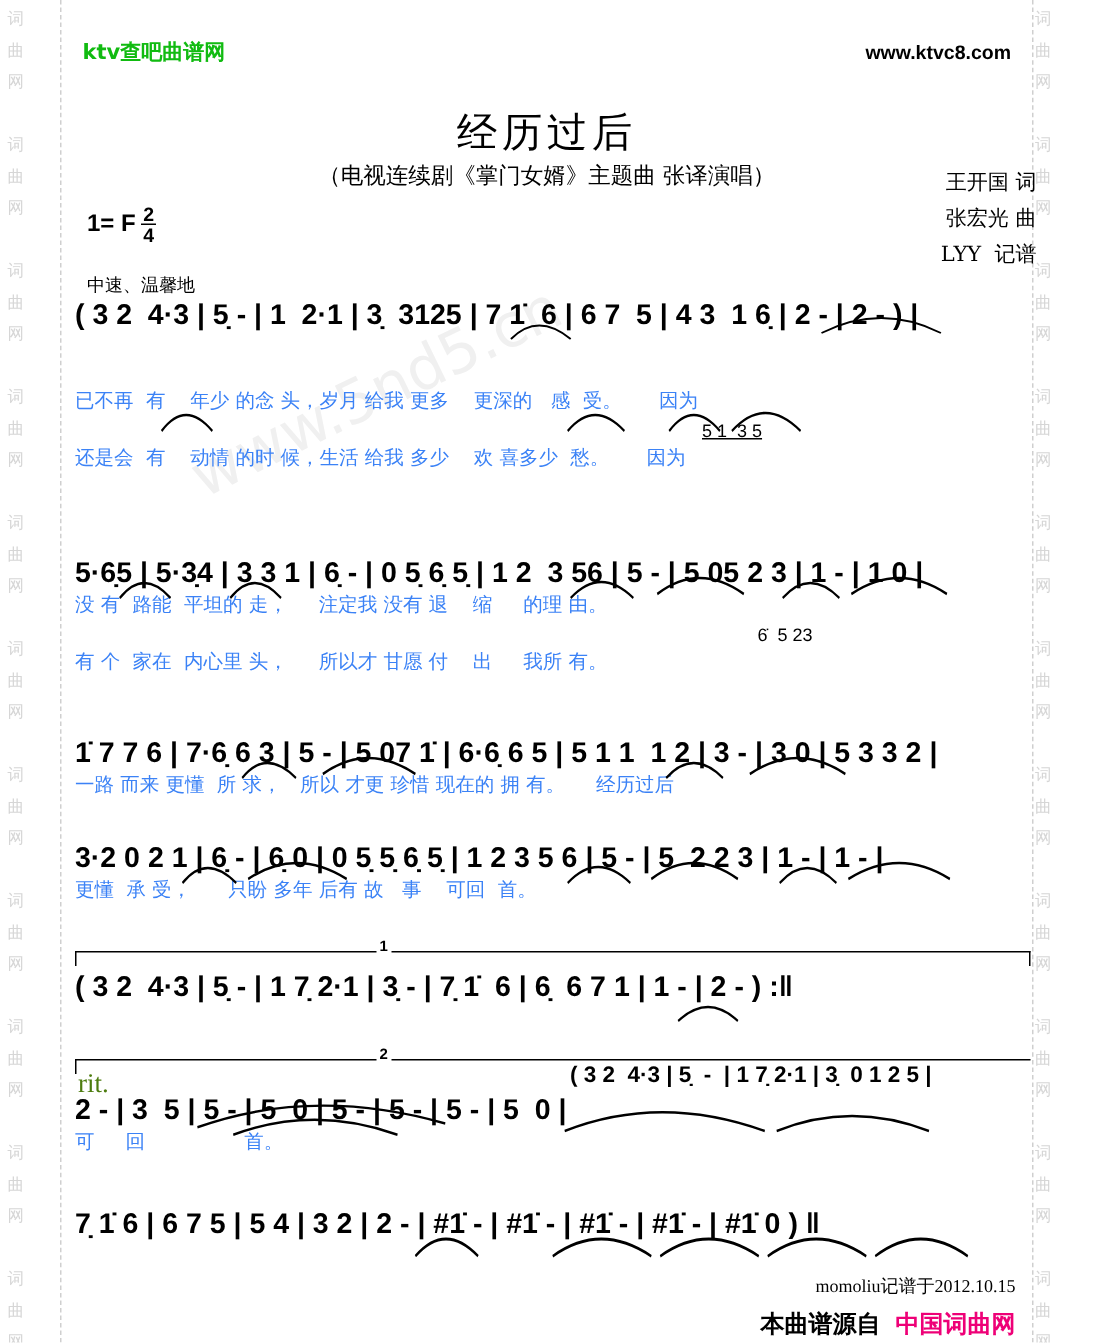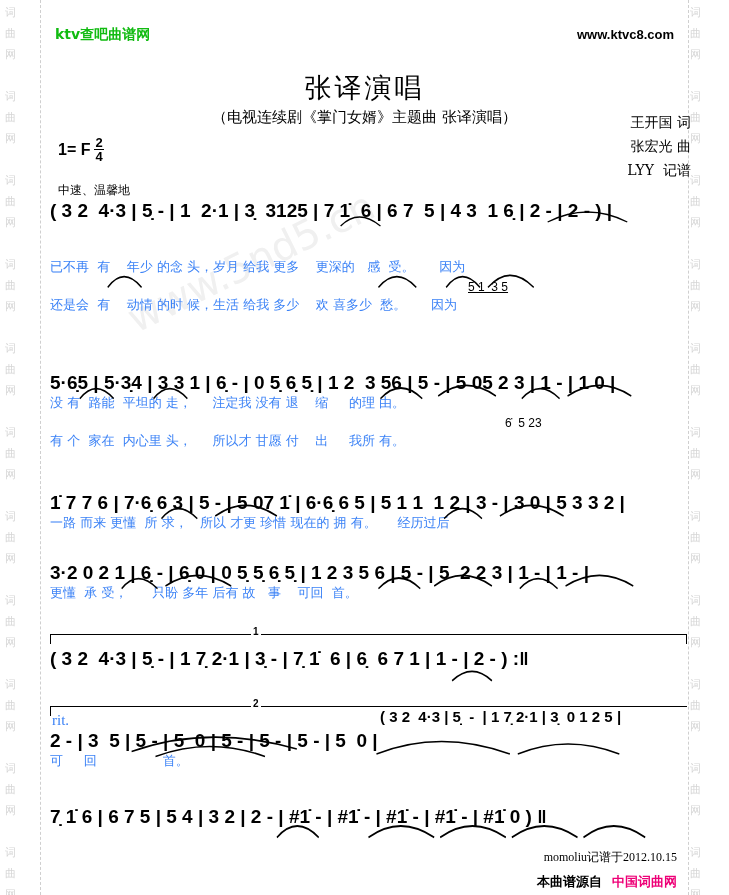--- a/index.html
+++ b/index.html
@@ -138,37 +138,37 @@
   .volta-num{
     position:absolute;top:-9px;
     font-size:10px;font-weight:bold;
     font-family:"Liberation Sans",sans-serif;
     background:#fff;padding:0 2px;
   }
 
   .rit{
     position:absolute;
     font-family:"Liberation Serif",serif;
-    font-size:15px;font-style:normal;
-    color:#3b82f6;
+    font-size:18px;font-style:normal;
+    color:#4d7c0f;
   }
 
   
   .slur-layer{position:absolute;left:0;top:0;width:100%;height:40px;pointer-events:none;}
 
   
   .footer-note{
     position:absolute;right:52px;top:849px;
     font-size:12px;
     font-family:"Liberation Serif",serif;
     color:#000;
   }
   .footer-src{
     position:absolute;right:52px;top:873px;
-    font-size:13px;font-weight:bold;
+    font-size:16px;font-weight:bold;
     font-family:"DejaVu Sans","Liberation Sans",sans-serif;
     color:#000;
   }
   .footer-src .brand{color:#ee0077;margin-left:10px;}
 </style>
 </head>
 <body>
 
 <div id="page">
 
@@ -270,21 +270,21 @@
       </div>
   </div>
 
   <div class="diag-wm">www.5nd5.cn</div>
 
   <div class="site-head">
     <div class="site-left">ktv查吧曲谱网</div>
     <div class="site-right">www.ktvc8.com</div>
   </div>
 
-  <div class="title">张译演唱</div>
+  <div class="title">经历过后</div>
   <div class="subtitle">（电视连续剧《掌门女婿》主题曲  张译演唱）</div>
 
   <div class="credits">
     <div class="credit-line">王开国 词</div>
     <div class="credit-line">张宏光 曲</div>
     <div class="credit-line">LYY  记谱</div>
   </div>
 
   <div class="keysig">
     <span>1= F</span>

